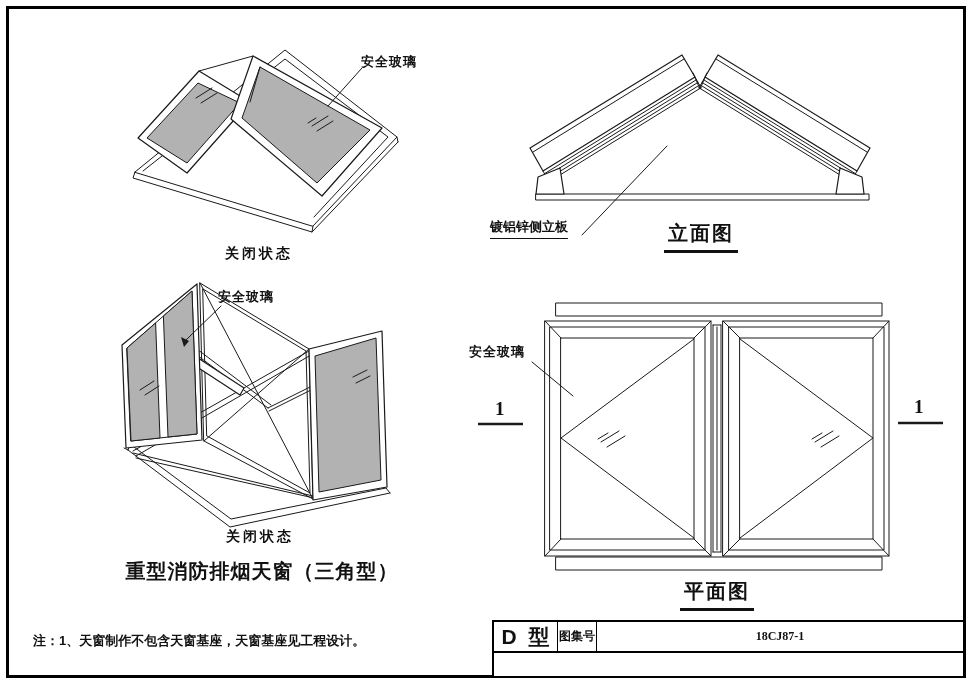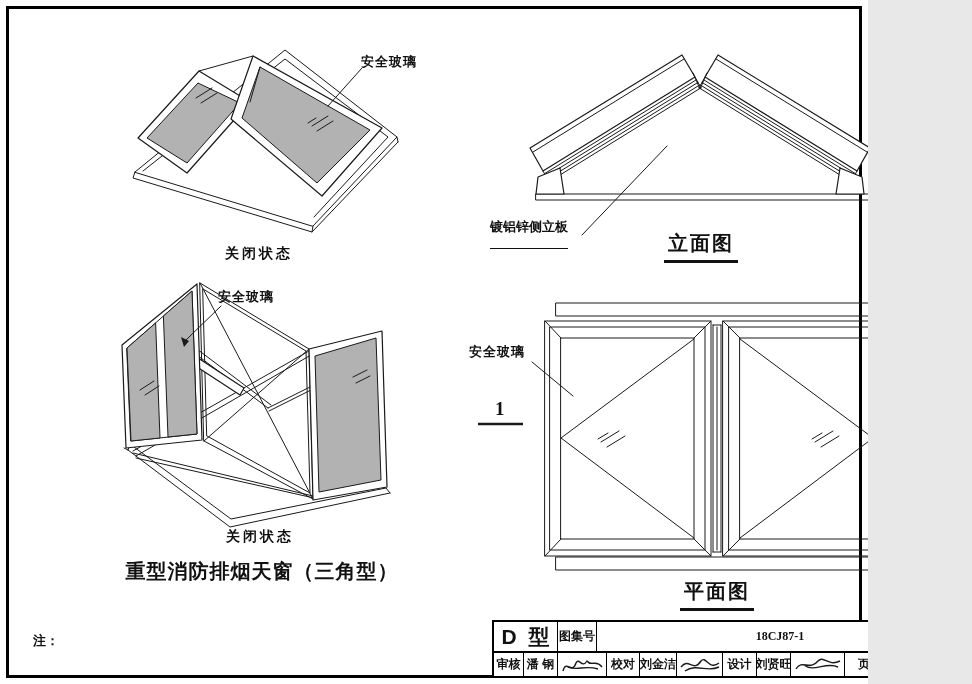--- a/index.html
+++ b/index.html
@@ -1,33 +1,33 @@
 <!DOCTYPE html>
 <html><head>
 <meta charset="utf-8">
 <style>
   html,body{margin:0;padding:0;background:#e8e8e8;}
-  .page{position:relative;width:868px;height:684px;background:#ffffff;overflow:hidden;
+  .page{position:relative;width:972px;height:684px;background:#ffffff;overflow:hidden;
         font-family:"Liberation Sans", sans-serif;color:#111;}
   .border-frame{position:absolute;left:6px;top:6px;right:6px;bottom:6px;
         border:3px solid #000;pointer-events:none;}
   svg{position:absolute;overflow:visible;}
   .ln{fill:none;stroke:#1a1a1a;stroke-width:1;stroke-linejoin:round;stroke-linecap:round;}
   .ln2{fill:none;stroke:#1a1a1a;stroke-width:1.4;stroke-linejoin:round;}
   .white{fill:#ffffff;stroke:#1a1a1a;stroke-width:1.2;stroke-linejoin:round;}
   .glass{fill:#b2b2b2;stroke:#1a1a1a;stroke-width:1;stroke-linejoin:round;}
   .blk{fill:#1a1a1a;stroke:none;}
   .thick{fill:none;stroke:#1a1a1a;stroke-width:2.5;}
   .label{position:absolute;font-size:13px;font-weight:bold;white-space:nowrap;letter-spacing:1px;}
   .caption{position:absolute;font-size:14px;font-weight:bold;white-space:nowrap;letter-spacing:3px;}
   .big-caption{position:absolute;font-size:20px;font-weight:bold;white-space:nowrap;letter-spacing:2px;
         border-bottom:3px solid #111;padding:0 4px 3px 4px;}
   .main-title{position:absolute;left:112px;top:558px;width:300px;text-align:center;
         font-size:20px;font-weight:bold;white-space:nowrap;letter-spacing:1px;}
-  .underlined-label{border-bottom:1.5px solid #111;padding-bottom:12px;}
+  .underlined-label{border-bottom:1.5px solid #111;padding-bottom:2px;}
   .section-num{position:absolute;font-family:"Liberation Serif", serif;font-size:19px;font-weight:bold;}
   .notes{position:absolute;left:33px;top:630px;display:flex;font-size:13px;font-weight:bold;line-height:22px;}
   .notes .nlabel{white-space:pre;}
   .notes .nitems div{white-space:pre;}
   
   .titleblock{position:absolute;left:492px;top:620px;width:473px;height:58px;
         border:2.5px solid #000;box-sizing:border-box;display:flex;flex-direction:column;background:#fff;}
   .tb-row{display:flex;flex-direction:row;box-sizing:border-box;}
   .tb-row1{height:31px;border-bottom:2px solid #000;}
   .tb-row2{flex:1;}
@@ -105,21 +105,21 @@
     <path class="ln" d="M223.5,44.7 L375.5,138.7 M222,47.4 L374,141.4 M220.5,50.1 L372.5,144.1 M219,52.8 L371,146.8 M225,42 L219,53 M377,136 L371,147"></path>
 
     <path class="ln" d="M213,38 L220,54 L227,38"></path>
 
     <polygon class="white" points="58,142 80,133 84,159 56,159"></polygon>
     <polygon class="white" points="360,133 382,142 384,159 356,159"></polygon>
 
     <path class="ln" d="M102,200 L187,111"></path>
   </svg>
   <div class="label underlined-label" style="left:490px;top:218px;letter-spacing:0;">镀铝锌侧立板</div>
-  <div class="big-caption" style="left:664px;top:230px;">立面图</div>
+  <div class="big-caption" style="left:664px;top:220px;">立面图</div>
 
   <svg style="left:460px;top:295px;" width="505" height="320" viewBox="0 0 505 320">
     <rect class="ln" x="96" y="8" width="326" height="13"></rect>
     <rect class="ln" x="96" y="262" width="326" height="13"></rect>
 
     <g>
       <rect class="ln" x="85" y="26" width="166" height="235"></rect>
       <rect class="ln" x="90" y="32" width="155" height="223"></rect>
       <rect class="ln" x="101" y="43" width="133" height="201"></rect>
       <path class="ln" d="M85,26 L101,43 M251,26 L234,43 M251,261 L234,244 M85,261 L101,244"></path>
@@ -144,48 +144,24 @@
     <path class="ln" d="M72,67 L113,101"></path>
   </svg>
   <div class="label" style="left:469px;top:343px;">安全玻璃</div>
   <div class="section-num" style="left:495px;top:398px;">1</div>
   <div class="section-num" style="left:914px;top:396px;">1</div>
   <div class="big-caption" style="left:680px;top:578px;">平面图</div>
 
   <div class="notes">
     <div class="nlabel">注：</div>
     <div class="nitems">
+      <div>1、天窗制作不包含天窗基座，天窗基座见工程设计。</div>
     </div>
   </div>
 
   <div class="titleblock">
     <div class="tb-row tb-row1">
       <div class="tb-cell tb-type" style="width:63px;">D  型</div>
       <div class="tb-cell tb-small" style="width:39px;">图集号</div>
       <div class="tb-cell tb-serif" style="flex:1;">18CJ87-1</div>
     </div>
-    <div class="tb-row tb-row2">
-      <div class="tb-cell tb-small" style="width:29px;">审核</div>
-      <div class="tb-cell tb-small" style="width:34px;">潘 钢</div>
-      <div class="tb-cell" style="width:49px;">
-        <svg width="44" height="20" viewBox="0 0 44 20">
-          <path class="ln2" d="M3,16 C6,4 12,20 16,8 C19,2 22,14 27,6 C31,12 36,4 42,12 M8,12 C16,16 26,10 38,14"></path>
-        </svg>
-      </div>
-      <div class="tb-cell tb-small" style="width:33px;">校对</div>
-      <div class="tb-cell tb-small" style="width:37px;">刘金洁</div>
-      <div class="tb-cell" style="width:46px;">
-        <svg width="42" height="20" viewBox="0 0 42 20">
-          <path class="ln2" d="M2,12 C10,2 14,18 22,6 C27,0 30,16 40,8 M6,16 C18,8 28,18 40,12"></path>
-        </svg>
-      </div>
-      <div class="tb-cell tb-small" style="width:34px;">设计</div>
-      <div class="tb-cell tb-small" style="width:34px;">刘贤旺</div>
-      <div class="tb-cell" style="width:54px;">
-        <svg width="48" height="20" viewBox="0 0 48 20">
-          <path class="ln2" d="M2,14 C8,4 16,16 24,6 C30,0 34,12 46,6 M10,10 C20,18 32,6 44,12"></path>
-        </svg>
-      </div>
-      <div class="tb-cell tb-small" style="width:39px;">页</div>
-      <div class="tb-cell tb-serif" style="flex:1;">19</div>
-    </div>
   </div>
 </div>
 
 </body></html>

